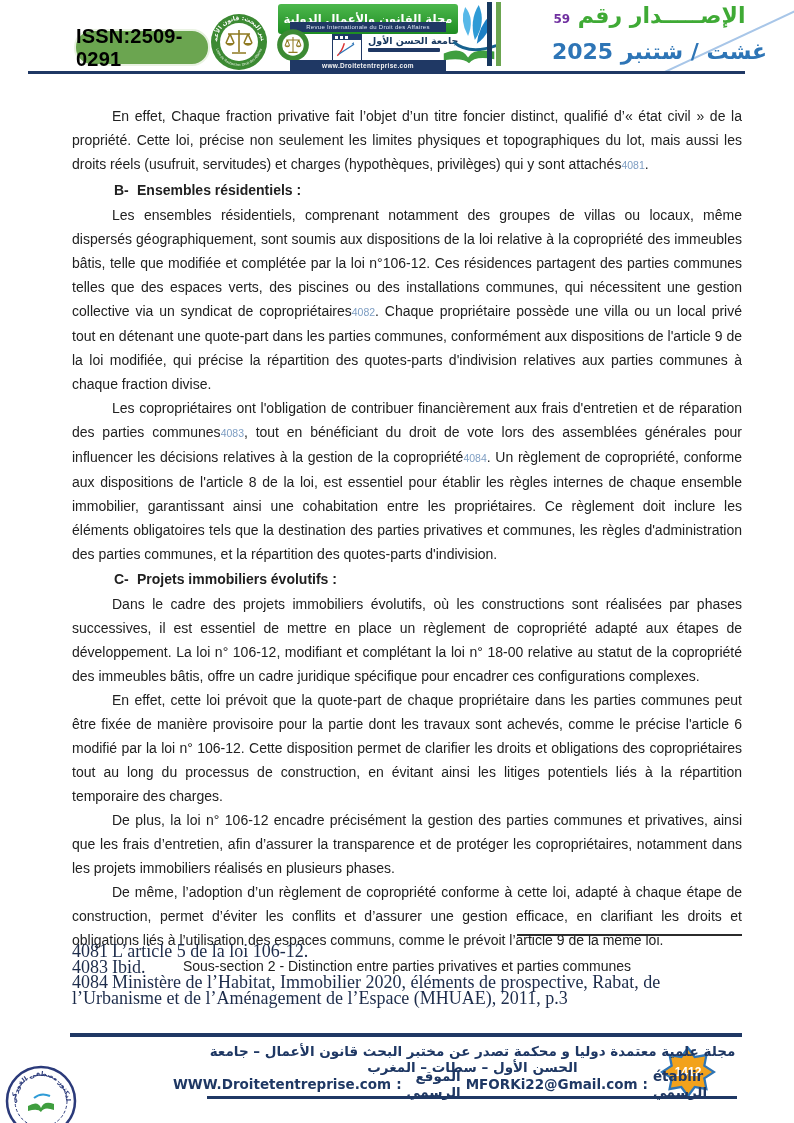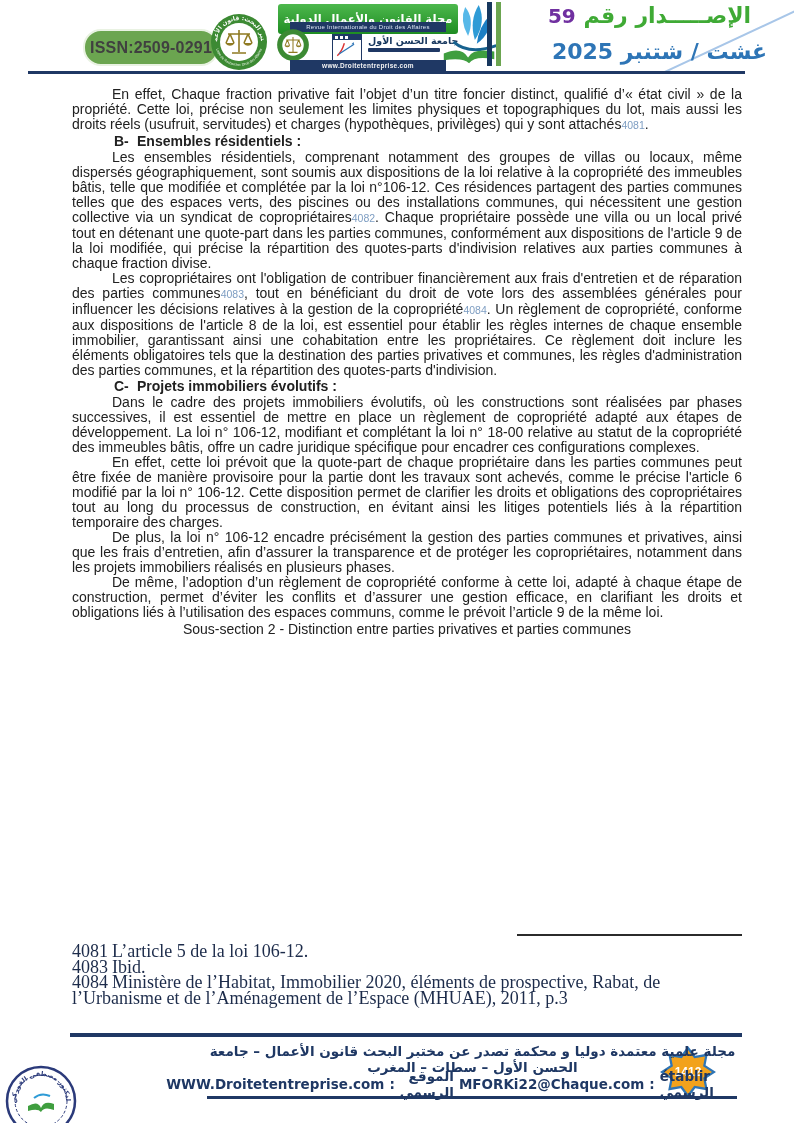--- a/index.html
+++ b/index.html
@@ -1,21 +1,21 @@
 <!DOCTYPE html>
 <html lang="fr"><head>
 <meta charset="utf-8">
 <style>
   html,body{margin:0;padding:0;background:#e8e8e8;}
   .page{position:relative;width:794px;height:1123px;background:#ffffff;margin:0 auto;overflow:hidden;
         font-family:"Liberation Sans",sans-serif;}
   
-  .issn-pill{position:absolute;left:83px;top:29px;width:132px;height:33px;background:#6ba550;
+  .issn-pill{position:absolute;left:74px;top:29px;width:132px;height:33px;background:#6ba550;
              border:2px solid #e9f2e2;border-radius:18px;display:flex;align-items:center;justify-content:center;
-             color:#404040;font-weight:bold;font-size:16px;letter-spacing:.2px;}
+             color:#000000;font-weight:bold;font-size:20px;letter-spacing:.2px;}
   .lab-logo{position:absolute;left:209px;top:12px;width:60px;height:60px;}
   .center-logo{position:absolute;left:276px;top:2px;width:228px;height:70px;}
   .jl-banner{position:absolute;left:2px;top:2px;width:180px;height:30px;background:linear-gradient(#4db84d,#1e8c22);
              border-radius:3px;color:#fff;font-weight:bold;font-size:11.5px;display:flex;align-items:center;justify-content:center;
              font-family:"DejaVu Sans",sans-serif;}
   .jl-sub{position:absolute;left:14px;top:20px;width:156px;height:10px;background:#1f3864;color:#dfe8f5;
           font-size:6px;display:flex;align-items:center;justify-content:center;letter-spacing:.3px;}
   .jl-circle{position:absolute;left:0px;top:26px;width:34px;height:34px;}
   .chart-icon{position:absolute;left:56px;top:32px;width:28px;height:26px;background:#fff;border:1.5px solid #1f3864;}
   .chart-icon .bar{position:absolute;left:0;top:0;width:100%;height:5px;background:#1f3864;display:flex;gap:2px;padding-left:2px;box-sizing:border-box;}
@@ -27,26 +27,26 @@
   .jl-web{position:absolute;left:14px;top:58px;width:156px;height:11px;background:#1f3864;color:#f4f4f4;
           font-size:6.5px;font-weight:bold;display:flex;align-items:center;justify-content:center;letter-spacing:.3px;}
   .vbars{position:absolute;left:487px;top:2px;height:64px;display:flex;gap:4px;}
   .vbars span{display:block;width:5px;height:100%;}
   .vbar-navy{background:#17375e;}
   .vbar-green{background:#6ba550;}
   .issue-block{position:absolute;left:505px;top:0;width:289px;height:72px;overflow:hidden;}
   .diag{position:absolute;right:-30px;top:48px;width:220px;height:2px;background:#a8c6e8;transform:rotate(-25deg);}
   .issue-line1{position:absolute;left:0;top:3px;width:100%;text-align:center;font-family:"DejaVu Sans",sans-serif;
                font-weight:bold;font-size:22px;color:#3faa35;direction:rtl;z-index:2;}
-  .issue-num{color:#7030a0;font-size:20px;}
+  .issue-num{color:#7030a0;font-size:12px;}
   .issue-line2{position:absolute;left:10px;top:39px;width:100%;text-align:center;font-family:"DejaVu Sans",sans-serif;
                font-weight:bold;font-size:22px;color:#2e75b6;direction:rtl;z-index:2;}
   .header-rule{position:absolute;left:28px;top:71px;width:717px;height:3px;background:#1f3864;}
   
-  .content{position:absolute;left:72px;top:87px;width:670px;font-size:14px;line-height:15px;color:#212121;
+  .content{position:absolute;left:72px;top:104px;width:670px;font-size:14px;line-height:24px;color:#212121;
            text-align:justify;}
   .content p{margin:0;}
   .indent{text-indent:40px;}
   .fnref{font-size:10.5px;color:#7d9dc2;}
   .subheading{font-weight:bold;margin:1px 0 1px 18px !important;text-align:left;padding-left:24px;}
   .subheading .hl{display:inline-block;width:23px;}
   .subsection{font-weight:normal;margin-top:2px !important;text-align:center;}
   
   .footnotes{position:absolute;left:72px;top:934px;width:670px;font-family:"Liberation Serif",serif;
              font-size:18px;line-height:15.5px;color:#1c2b4a;}
@@ -188,21 +188,21 @@
     <div class="star-inner"></div>
     <div class="num">1412</div>
   </div>
 
   <div class="footer-line1">مجلة علمية معتمدة  دوليا و محكمة تصدر عن مختبر البحث قانون الأعمال – جامعة الحسن الأول – سطات – المغرب</div>
 
   <div class="footer-line2">
     <span>WWW.Droitetentreprise.com</span>
     <span>:</span>
     <span style="font-family:'DejaVu Sans',sans-serif;text-align:right;">الموقع الرسمي</span>
-    <span>MFORKi22@Chaque.com</span>
+    <span>MFORKi22@Gmail.com</span>
     <span>:</span>
     <span style="font-family:'DejaVu Sans',sans-serif;">établir الرسمي</span>
   </div>
 
   <div class="footer-rule-bottom"></div>
 
   <div class="stamp">
     <svg viewBox="0 0 74 74" width="74" height="74">
       <circle cx="37" cy="37" r="34" fill="#ffffff" stroke="#2b3a7a" stroke-width="2.5"></circle>
       <circle cx="37" cy="37" r="26" fill="none" stroke="#2b3a7a" stroke-width="1" stroke-dasharray="3 2"></circle>

